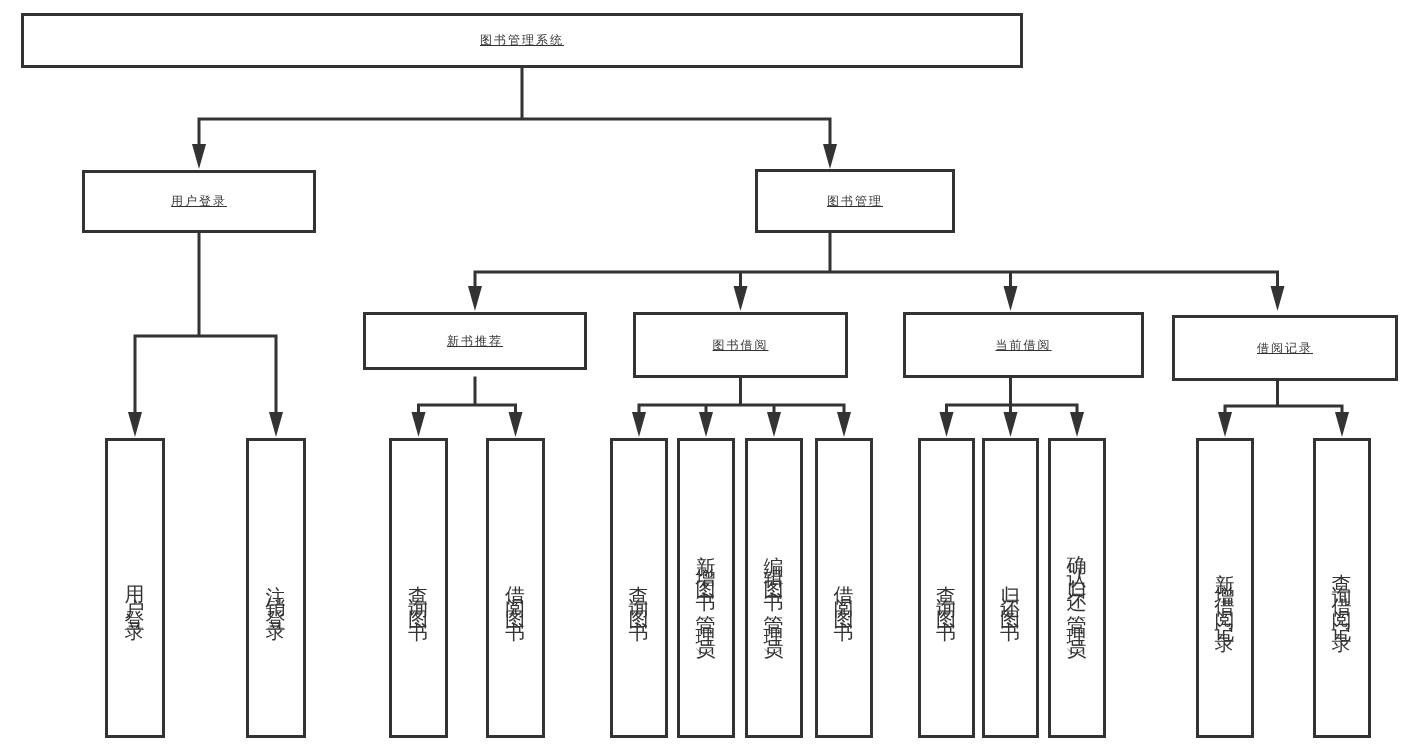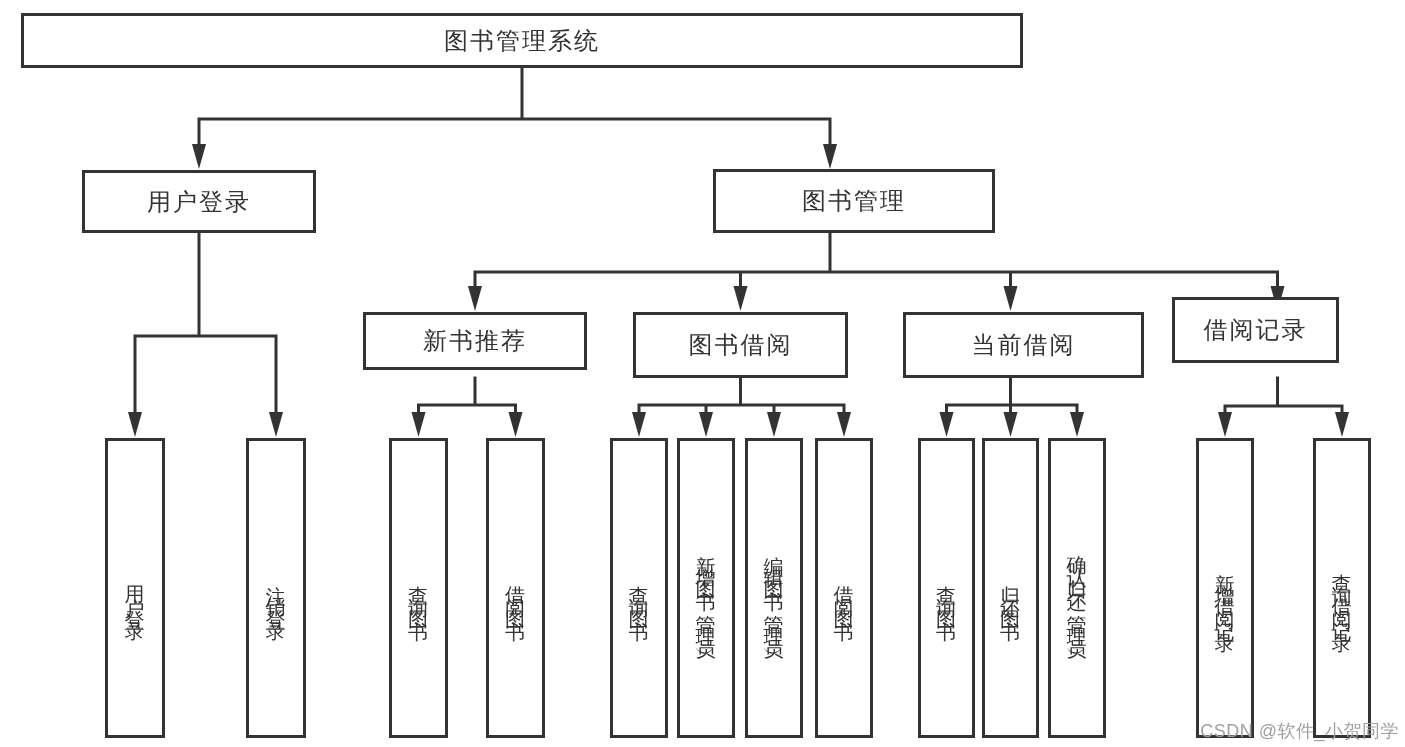--- a/index.html
+++ b/index.html
@@ -20,23 +20,24 @@
     position:absolute;
     box-sizing:border-box;
     border:3px solid #333333;
     background:#ffffff;
     display:flex;
     align-items:center;
     justify-content:center;
     color:#333333;
   }
   .node.horizontal .node-label{
-    font-size:24px;
+    font-size:12px;
     letter-spacing:2px;
     white-space:nowrap;
+    text-decoration:underline;
   }
   .node.vertical .node-label{
     writing-mode:vertical-rl;
     text-orientation:mixed;
     font-size:20px;
     line-height:1;
     letter-spacing:12px;
     margin-bottom:-12px; 
   }
   #watermark{
@@ -81,33 +82,33 @@
       <polygon points="1218,412 1232,412 1225,437" class="arrowhead"></polygon>
       <polygon points="1335,412 1349,412 1342,437" class="arrowhead"></polygon>
     </svg>
   <div id="nodes-layer">
       <div class="node horizontal" style="left: 21px; top: 13px; width: 1002px; height: 55px;">
         <span class="node-label">图书管理系统</span>
       </div>
       <div class="node horizontal" style="left: 82px; top: 170px; width: 234px; height: 63px;">
         <span class="node-label">用户登录</span>
       </div>
-      <div class="node horizontal" style="left: 713px; top: 169px; width: 282px; height: 64px;">
+      <div class="node horizontal" style="left: 755px; top: 169px; width: 200px; height: 64px;">
         <span class="node-label">图书管理</span>
       </div>
       <div class="node horizontal" style="left: 363px; top: 312px; width: 224px; height: 58px;">
         <span class="node-label">新书推荐</span>
       </div>
       <div class="node horizontal" style="left: 633px; top: 312px; width: 215px; height: 66px;">
         <span class="node-label">图书借阅</span>
       </div>
       <div class="node horizontal" style="left: 903px; top: 312px; width: 241px; height: 66px;">
         <span class="node-label">当前借阅</span>
       </div>
-      <div class="node horizontal" style="left: 1172px; top: 297px; width: 167px; height: 66px;">
+      <div class="node horizontal" style="left: 1172px; top: 315px; width: 226px; height: 66px;">
         <span class="node-label">借阅记录</span>
       </div>
       <div class="node vertical" style="left: 105px; top: 438px; width: 60px; height: 300px;">
         <span class="node-label">用户登录</span>
       </div>
       <div class="node vertical" style="left: 246px; top: 438px; width: 60px; height: 300px;">
         <span class="node-label">注销登录</span>
       </div>
       <div class="node vertical" style="left: 389px; top: 438px; width: 59px; height: 300px;">
         <span class="node-label">查询图书</span>
@@ -136,14 +137,13 @@
       <div class="node vertical" style="left: 1048px; top: 438px; width: 58px; height: 300px;">
         <span class="node-label">确认归还（管理员）</span>
       </div>
       <div class="node vertical" style="left: 1196px; top: 438px; width: 58px; height: 300px;">
         <span class="node-label">新增借阅记录</span>
       </div>
       <div class="node vertical" style="left: 1313px; top: 438px; width: 58px; height: 300px;">
         <span class="node-label">查询借阅记录</span>
       </div>
     </div>
-  <div id="watermark">CSDN @软件_小贺同学</div>
 </div>
 
 </body></html>

